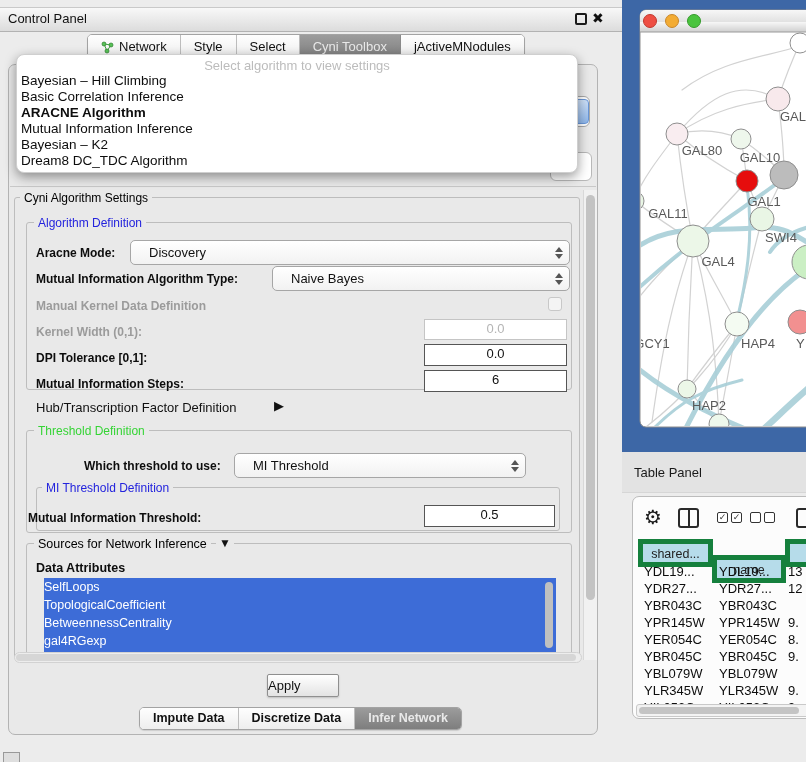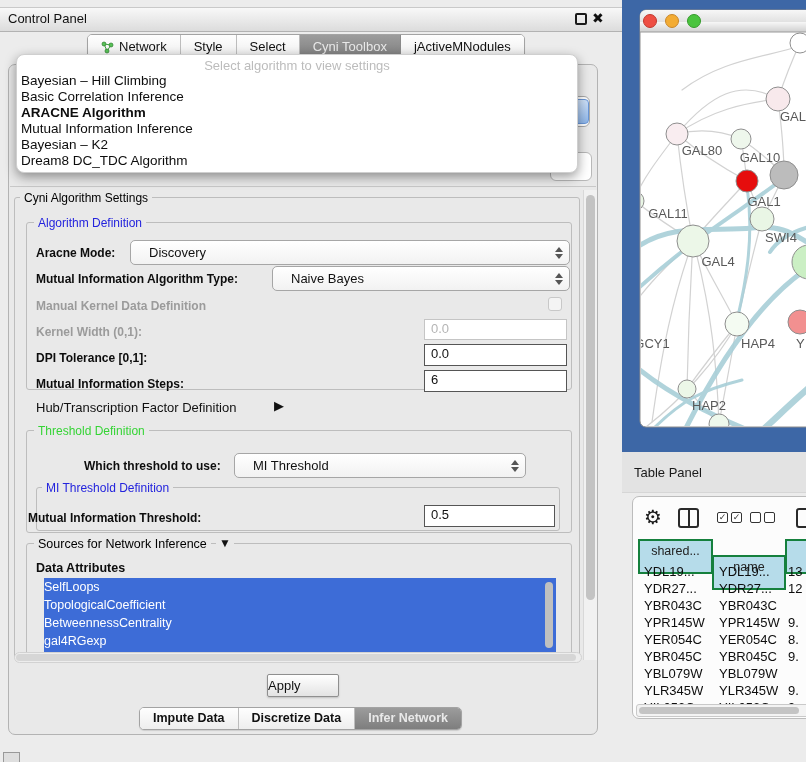--- a/index.html
+++ b/index.html
@@ -47,21 +47,21 @@
   .lbl { font-size:12px; font-weight:700; color:#0d0d0d; white-space:nowrap; }
   .lbl.gray { color:#9b9b9b; }
   .plain { font-size:12.5px; color:#111; white-space:nowrap; }
 
   .combo { background:linear-gradient(#ffffff,#f2f2f2); border:1px solid #a6a6a6; border-radius:5px;
     display:flex; align-items:center; font-size:13px; color:#111; padding-left:18px; }
   .combo .arrows { margin-left:auto; width:17px; display:flex; flex-direction:column; align-items:center; gap:2px; padding-right:3px; }
   .tri-up { width:0; height:0; border-left:4px solid transparent; border-right:4px solid transparent; border-bottom:5px solid #555; }
   .tri-down { width:0; height:0; border-left:4px solid transparent; border-right:4px solid transparent; border-top:5px solid #555; }
 
-  .field { background:#fff; border:1px solid #555; font-size:13px; color:#111; text-align:left; padding:1px 6px; }
+  .field { background:#fff; border:1px solid #555; font-size:13px; color:#111; text-align:center; padding:1px 6px; }
   .field.dis { border:1px solid #c5c5c5; color:#b5b5b5; }
   .cb { width:14px; height:14px; border:1px solid #c8c8c8; border-radius:3px; background:#f4f4f4; }
 
   .attr-list { left:44px; top:578px; width:512px; height:74px; background:#3d6cd7; overflow:hidden; }
   .attr-item { height:18px; line-height:18px; color:#fff; font-size:12.5px; white-space:nowrap; }
   .list-vthumb { left:545px; top:582px; width:8px; height:66px; background:#c0c0c0; border-radius:4px; z-index:2; }
 
   .hscroll { left:14px; top:652px; width:568px; height:11px; background:#ededed; border:1px solid #d2d2d2; border-radius:6px; }
   .hscroll .thumb { position:absolute; left:1px; top:1px; width:99%; height:7px; background:#d6d6d6; border-radius:4px; }
   .vscroll { left:583px; top:190px; width:14px; height:470px; background:#f1f1f1; border-left:1px solid #d8d8d8; }
@@ -77,21 +77,21 @@
   .table-bar { left:622px; top:452px; width:184px; height:41px; background:#e3e3e3; border-bottom:1px solid #d6d6d6; }
   .table-bar-text { left:634px; top:465px; font-size:13px; color:#1a1a1a; }
   .table-card { left:632px; top:496px; width:200px; height:223px; background:#fcfcfc; border:1px solid #bcbcbc; border-radius:7px; }
   .gear { left:644px; top:505px; font-size:20px; color:#1a1a1a; line-height:24px; }
   .col-icon { left:678px; top:508px; width:21px; height:20px; border:2px solid #2a2a2a; border-radius:3px; }
   .col-icon::after { content:""; position:absolute; left:8px; top:0; width:2px; height:16px; background:#2a2a2a; }
   .mini-cb { width:11px; height:11px; border:1.5px solid #333; border-radius:2px; font-size:9px; font-weight:700;
     color:#333; text-align:center; line-height:9px; background:#fff; }
   .partial-icon { left:796px; top:508px; width:20px; height:20px; border:2px solid #2a2a2a; border-radius:3px; }
 
-  .thead { top:539px; height:35px; background:#b6dcea; border:2px solid #15803d; font-size:12.5px; color:#222;
+  .thead { top:539px; height:28px; background:#b6dcea; border:5px solid #15803d; font-size:12.5px; color:#222;
     text-align:center; line-height:21px; overflow:hidden; }
   .tcell { font-size:13px; color:#0d0d0d; white-space:nowrap; overflow:hidden; }
   .table-hscroll { left:636px; top:704px; width:194px; height:13px; background:#f3f3f3; border:1px solid #c9c9c9; border-radius:3px; }
   .table-hscroll .thumb { position:absolute; left:2px; top:2px; width:160px; height:7px; background:#c4c4c4; border-radius:4px; }
 </style>
 </head>
 <body>
 
 <div class="screen">
 

